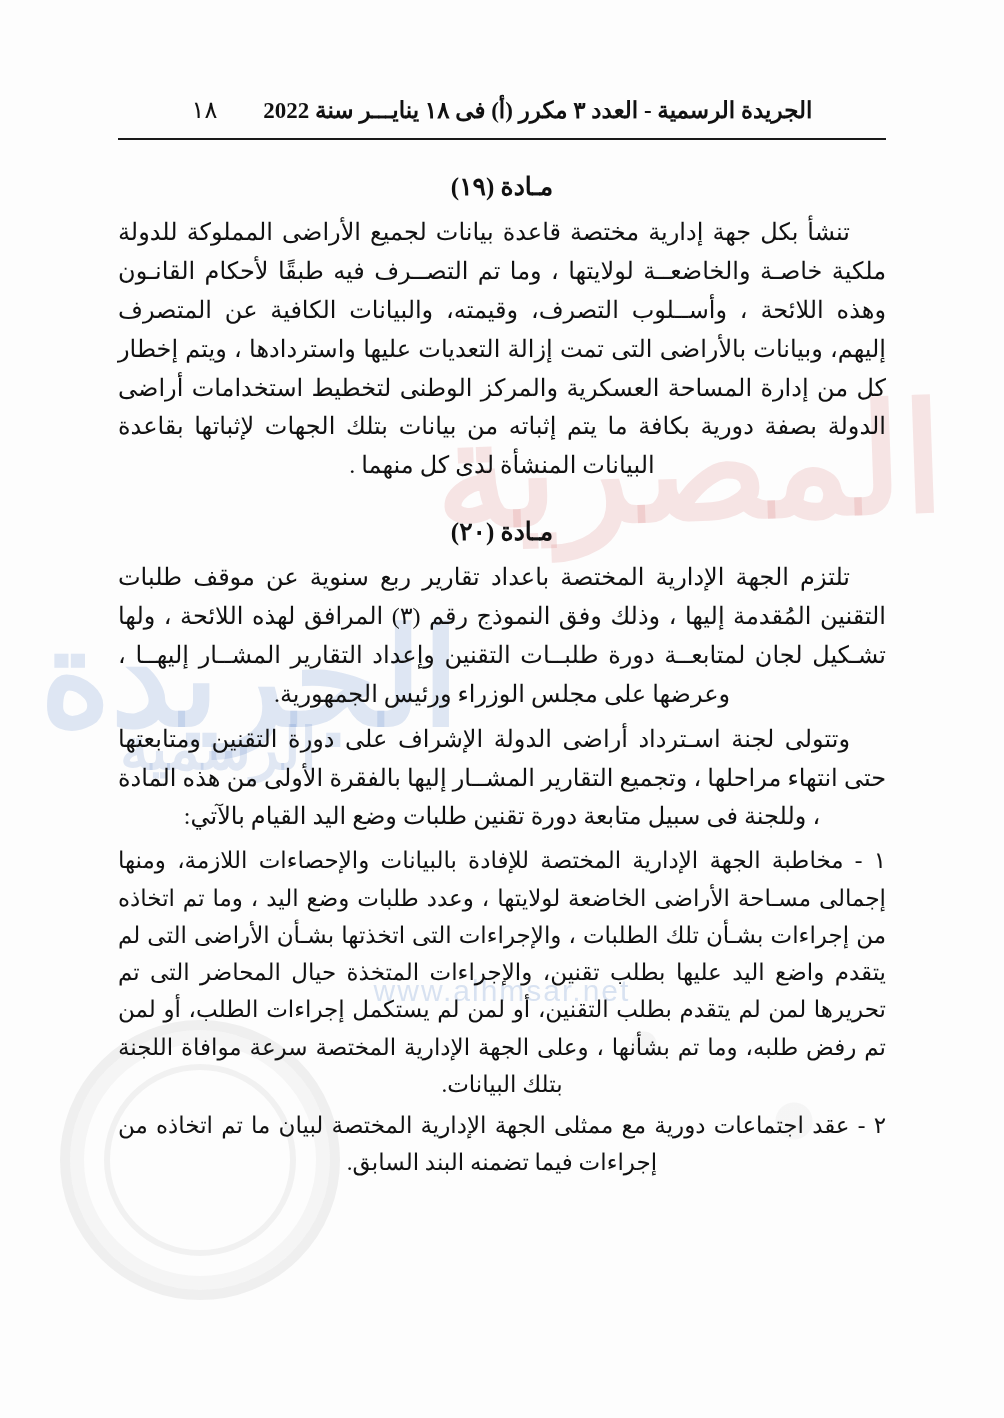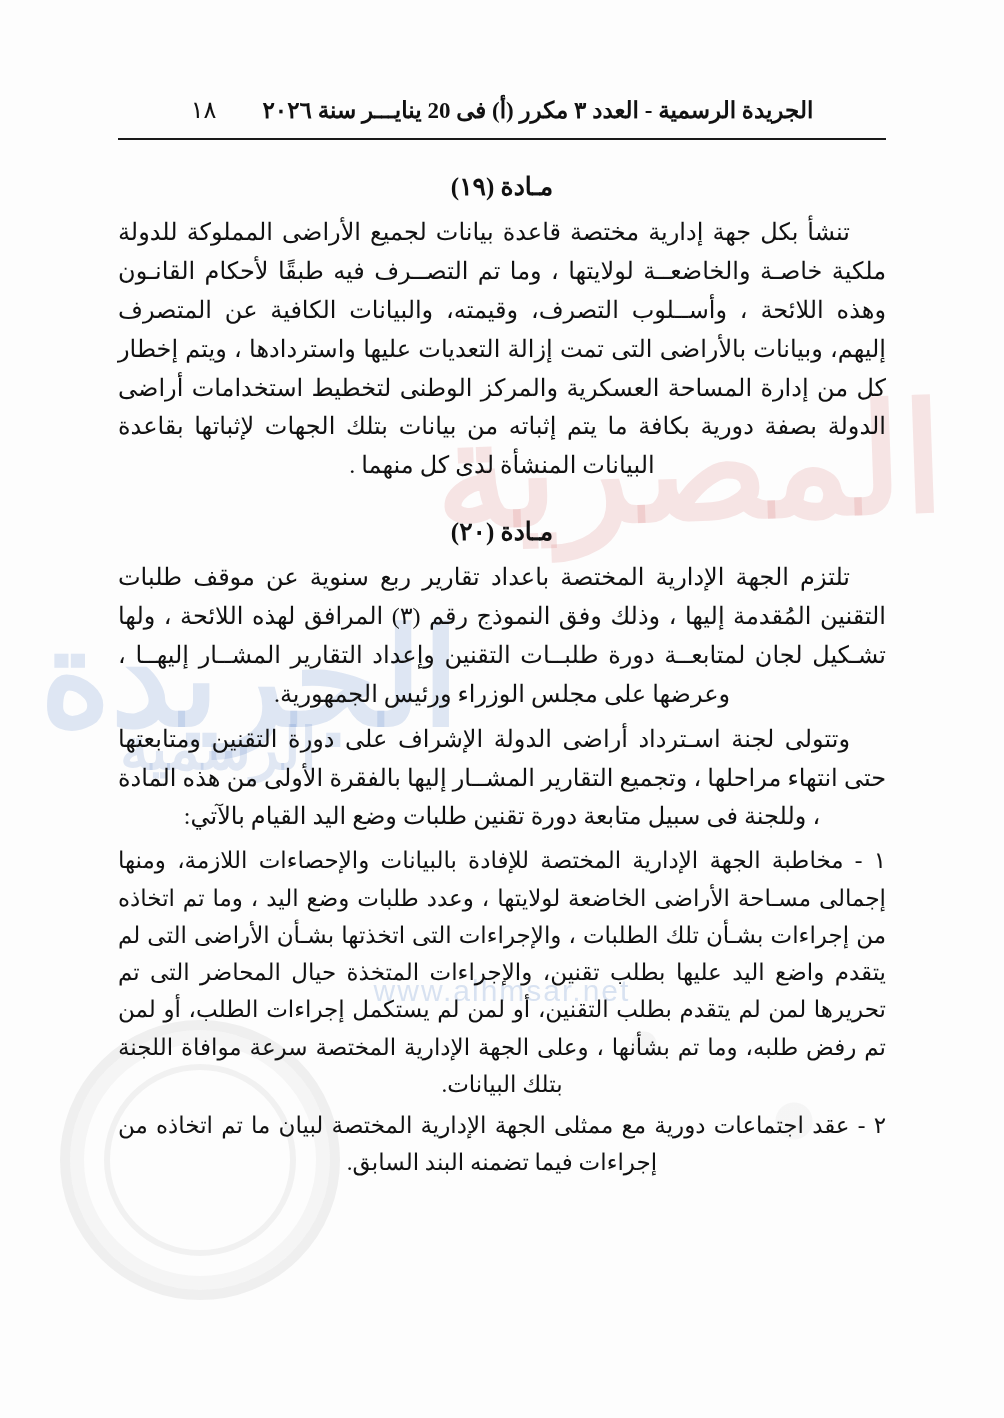--- a/index.html
+++ b/index.html
@@ -159,21 +159,21 @@
     <div class="wm-blue">الجريدة</div>
     <div class="wm-blue2">الرسمية</div>
     <div class="wm-url">www.alhmsar.net</div>
     <div class="wm-seal"></div>
     <div class="wm-dots"></div>
   </div>
 
   <div class="content">
 
     <div class="header-row">
-      <span class="header-title">الجريدة الرسمية - العدد ٣ مكرر (أ) فى 20 ينايـــر سنة ٢٠٢٦</span>
+      <span class="header-title">الجريدة الرسمية - العدد ٣ مكرر (أ) فى ١٨ ينايـــر سنة 2022</span>
       <span class="page-number">١٨</span>
     </div>
     <hr class="header-rule">
 
     <h2 class="article-title">مـادة (١٩)</h2>
     <p class="body">تنشأ بكل جهة إدارية مختصة قاعدة بيانات لجميع الأراضى المملوكة للدولة ملكية خاصـة والخاضعــة لولايتها ، وما تم التصــرف فيه طبقًا لأحكام القانـون وهذه اللائحة ، وأســلوب التصرف، وقيمته، والبيانات الكافية عن المتصرف إليهم، وبيانات بالأراضى التى تمت إزالة التعديات عليها واستردادها ، ويتم إخطار كل من إدارة المساحة العسكرية والمركز الوطنى لتخطيط استخدامات أراضى الدولة بصفة دورية بكافة ما يتم إثباته من بيانات بتلك الجهات لإثباتها بقاعدة البيانات المنشأة لدى كل منهما .</p>
 
     <h2 class="article-title">مـادة (٢٠)</h2>
     <p class="body">تلتزم الجهة الإدارية المختصة باعداد تقارير ربع سنوية عن موقف طلبات التقنين المُقدمة إليها ، وذلك وفق النموذج رقم (٣) المرافق لهذه اللائحة ، ولها تشـكيل لجان لمتابعــة دورة طلبــات التقنين وإعداد التقارير المشــار إليهــا ، وعرضها على مجلس الوزراء ورئيس الجمهورية.</p>
     <p class="body">وتتولى لجنة اسـترداد أراضى الدولة الإشراف على دورة التقنين ومتابعتها حتى انتهاء مراحلها ، وتجميع التقارير المشــار إليها بالفقرة الأولى من هذه المادة ، وللجنة فى سبيل متابعة دورة تقنين طلبات وضع اليد القيام بالآتي:</p>

